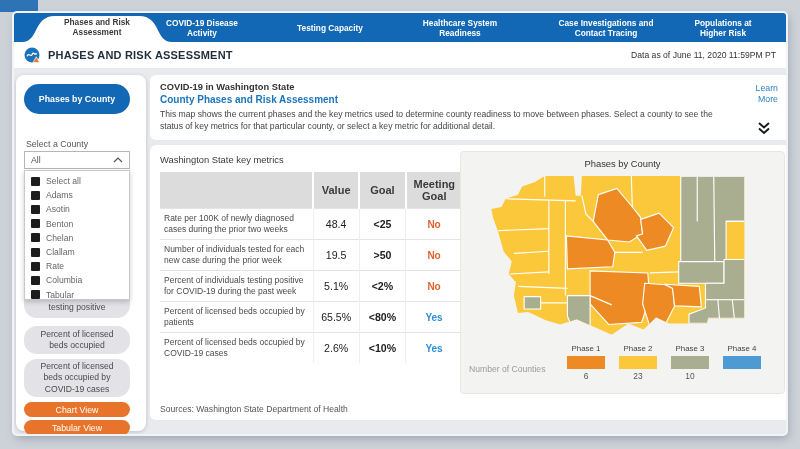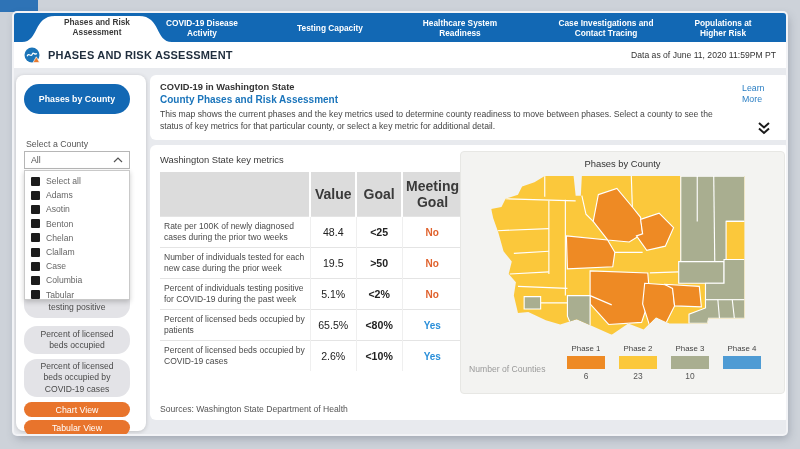--- a/index.html
+++ b/index.html
@@ -80,33 +80,33 @@
   .pill-tabular { top:345px; }
   
   .intro-card {
     position:absolute; left:136px; top:62px; width:640px; height:65px;
     background:#fff; border-radius:6px; padding:7px 10px;
   }
   .intro-title { font-size:9.3px; font-weight:bold; color:#333; }
   .intro-subtitle { font-size:10px; font-weight:bold; color:#1b75bb; margin-top:2px; cursor:pointer; }
   .intro-desc { font-size:8.6px; color:#444; margin-top:4px; width:570px; line-height:1.35; }
   .learn-more {
-    position:absolute; right:12px; top:8px; width:36px; text-align:left;
+    position:absolute; right:12px; top:8px; width:36px; text-align:right;
     color:#2b7fc4; font-size:8.8px; line-height:1.3; cursor:pointer;
   }
   .dbl-chev { position:absolute; right:18px; bottom:5px; cursor:pointer; }
   
   .big-card {
     position:absolute; left:136px; top:132px; width:640px; height:275px;
     background:#fff; border-radius:6px;
   }
   .metrics-title { position:absolute; left:10px; top:9px; font-size:9.4px; color:#3a3a3a; }
   table.metrics { position:absolute; left:10px; top:27px; border-collapse:collapse; width:302px; }
   table.metrics th {
-    background:#dcdcdc; font-size:14px; font-weight:bold; color:#3a3a3a;
+    background:#dcdcdc; font-size:11px; font-weight:bold; color:#3a3a3a;
     padding:6px 3px; text-align:center; border-left:2px solid #fff; height:32px; vertical-align:middle;
   }
   table.metrics th:first-child { border-left:none; width:152px; }
   table.metrics td { border-top:1px solid #e4e4e4; border-left:1px solid #efefef; padding:4px 4px; vertical-align:middle; }
   table.metrics td:first-child { border-left:none; font-size:8.5px; color:#4a4a4a; line-height:1.3; }
   td.val { font-size:10.6px; color:#222; text-align:center; width:46px; }
   td.goal { font-size:10.6px; color:#222; text-align:center; width:46px;font-weight:bold; }
   td.meet { font-size:10px; font-weight:bold; text-align:center; width:56px; }
   td.meet.no { color:#e0622d; } td.meet.yes { color:#2b8fd9; }
   
@@ -184,21 +184,21 @@
       <div class="county-item">
           <div class="cb"></div>
           <div class="cl">Chelan</div>
         </div>
       <div class="county-item">
           <div class="cb"></div>
           <div class="cl">Clallam</div>
         </div>
       <div class="county-item">
           <div class="cb"></div>
-          <div class="cl">Case</div>
+          <div class="cl">Rate</div>
         </div>
       <div class="county-item">
           <div class="cb"></div>
           <div class="cl">Columbia</div>
         </div>
       <div class="county-item">
           <div class="cb"></div>
           <div class="cl">Tabular</div>
         </div>
     </div>

